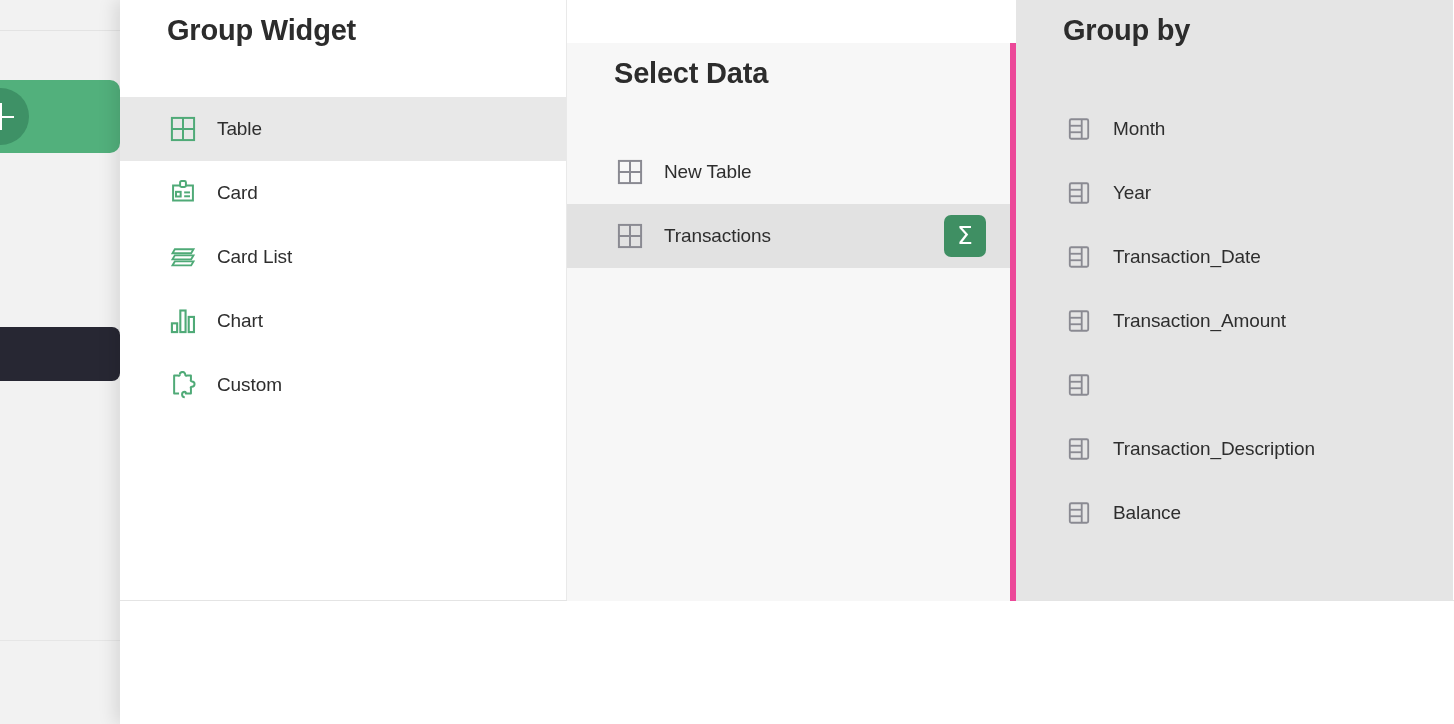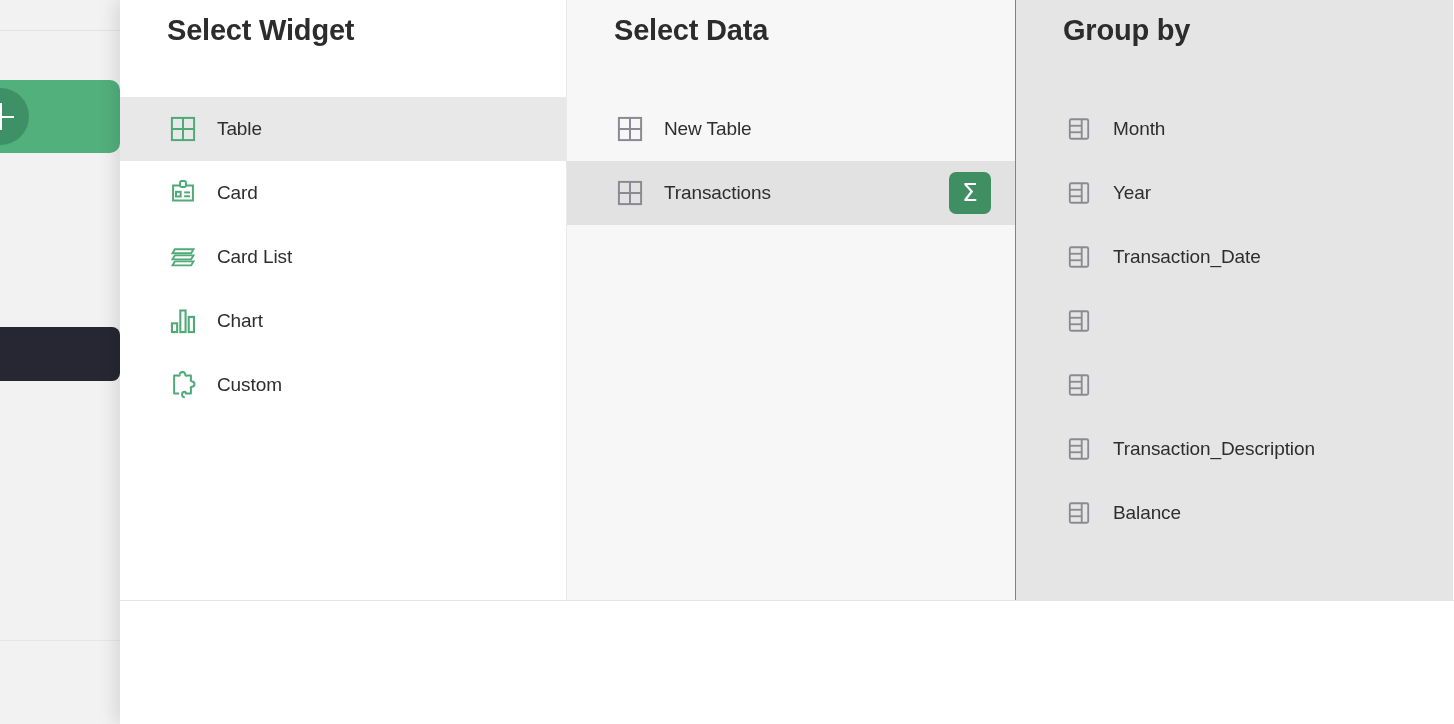--- a/index.html
+++ b/index.html
@@ -90,21 +90,21 @@
     box-sizing: border-box;
   }
 
   .column {
     position: relative;
     height: 100%;
     box-sizing: border-box;
     overflow: hidden;
   }
   .col-widget { width: 447px; background: #ffffff; border-right: 1px solid #e9e9e9; }
-  .col-data   { width: 449px; background: #f7f7f7; border-right: 1px solid #ec4899; }
+  .col-data   { width: 449px; background: #f7f7f7; border-right: 6px solid #ec4899; margin-top: 43px; }
   .col-group  { width: 437px; background: #e5e5e5; }
 
   .col-title {
     font-size: 29px;
     font-weight: bold;
     color: #2c2c2c;
     letter-spacing: -0.2px;
     padding: 11px 0 0 47px;
     margin: 0;
     line-height: 38px;
@@ -169,21 +169,21 @@
   </div>
   <div id="bg-dark-block"></div>
   <div id="bg-footer-line"></div>
 </div>
 
 <div id="modal">
 
   <div id="columns">
 
     <div class="column col-widget">
-      <h2 class="col-title">Select Widget</h2>
+      <h2 class="col-title">Group Widget</h2>
       <div class="list">
 
         <div class="row selected-widget">
           <span class="icon-box">
             <svg width="28" height="28" viewBox="0 0 24 24" fill="none" stroke="#4faa77" stroke-width="1.7">
               <rect x="2.5" y="2.5" width="19" height="19"></rect>
                 <line x1="12" y1="2.5" x2="12" y2="21.5"></line>
                 <line x1="2.5" y1="12" x2="21.5" y2="12"></line>
             </svg>
           </span>
@@ -311,20 +311,21 @@
 
         <div class="row">
           <span class="icon-box">
             <svg width="26" height="26" viewBox="0 0 24 24" fill="none" stroke="#8a8a92" stroke-width="1.7">
               <rect x="3.5" y="3" width="17" height="18" rx="1.4"></rect>
               <line x1="14.5" y1="3" x2="14.5" y2="21"></line>
               <line x1="3.5" y1="9" x2="14.5" y2="9"></line>
               <line x1="3.5" y1="15" x2="14.5" y2="15"></line>
             </svg>
           </span>
+          <span class="row-label">Transaction_Amount</span>
         </div>
 
         <div class="row">
           <span class="icon-box">
             <svg width="26" height="26" viewBox="0 0 24 24" fill="none" stroke="#8a8a92" stroke-width="1.7">
               <rect x="3.5" y="3" width="17" height="18" rx="1.4"></rect>
               <line x1="14.5" y1="3" x2="14.5" y2="21"></line>
               <line x1="3.5" y1="9" x2="14.5" y2="9"></line>
               <line x1="3.5" y1="15" x2="14.5" y2="15"></line>
             </svg>

